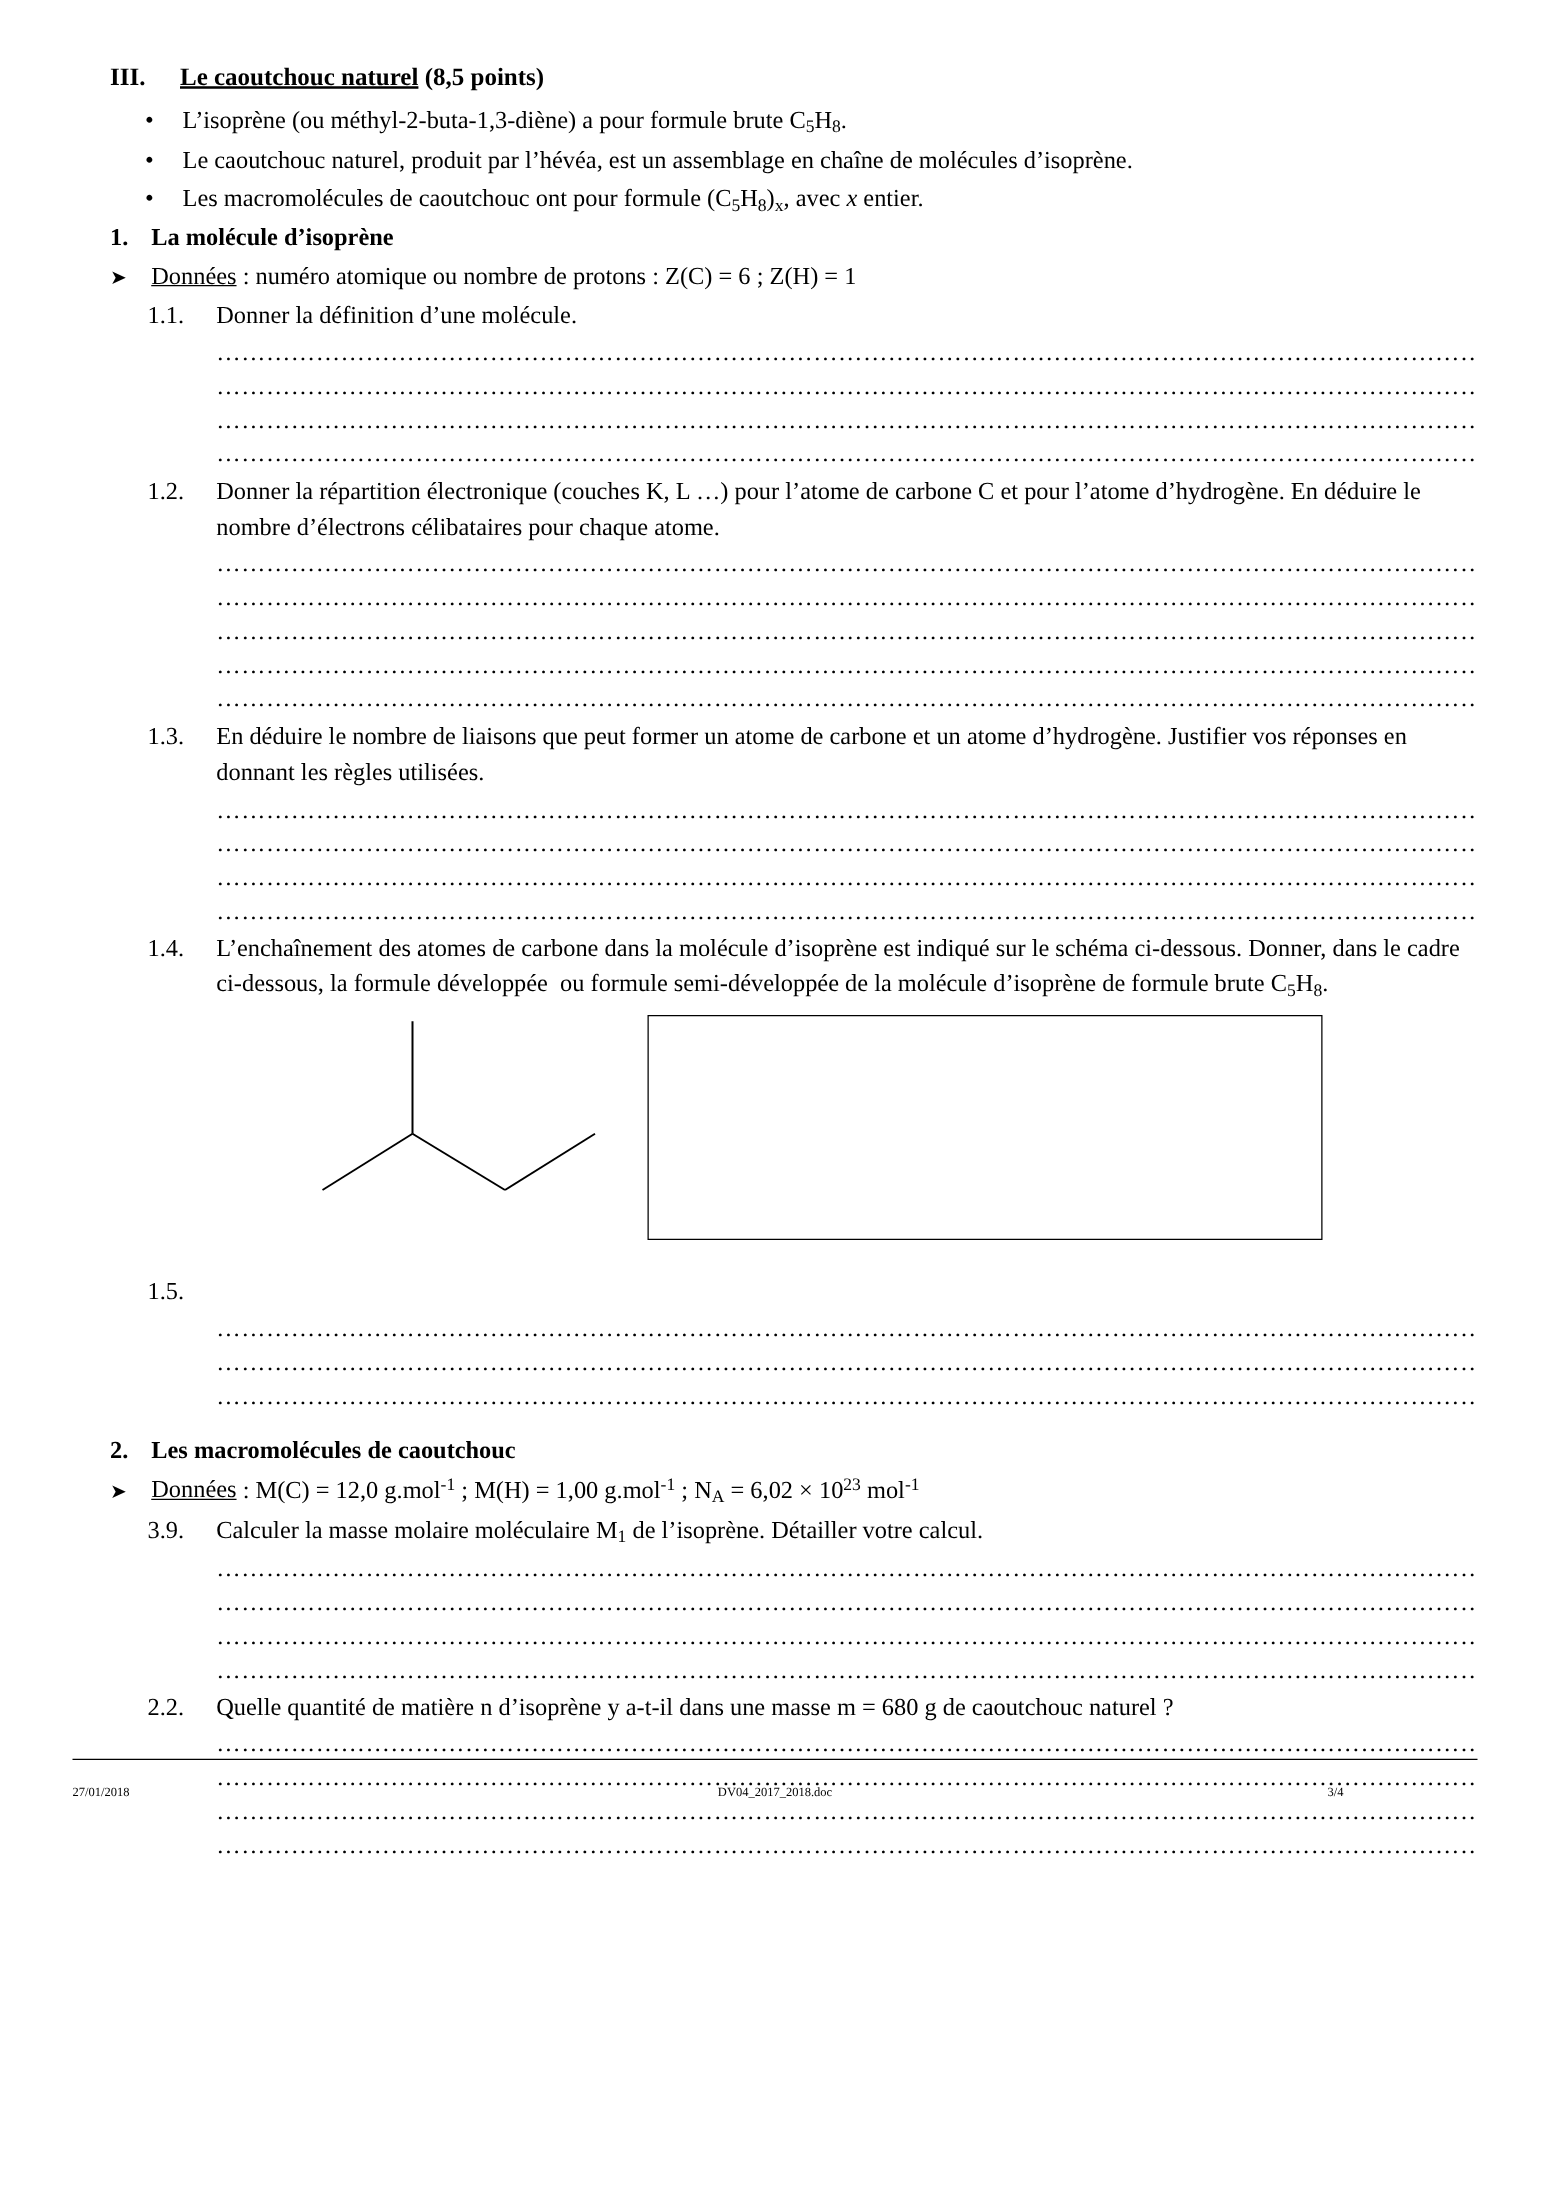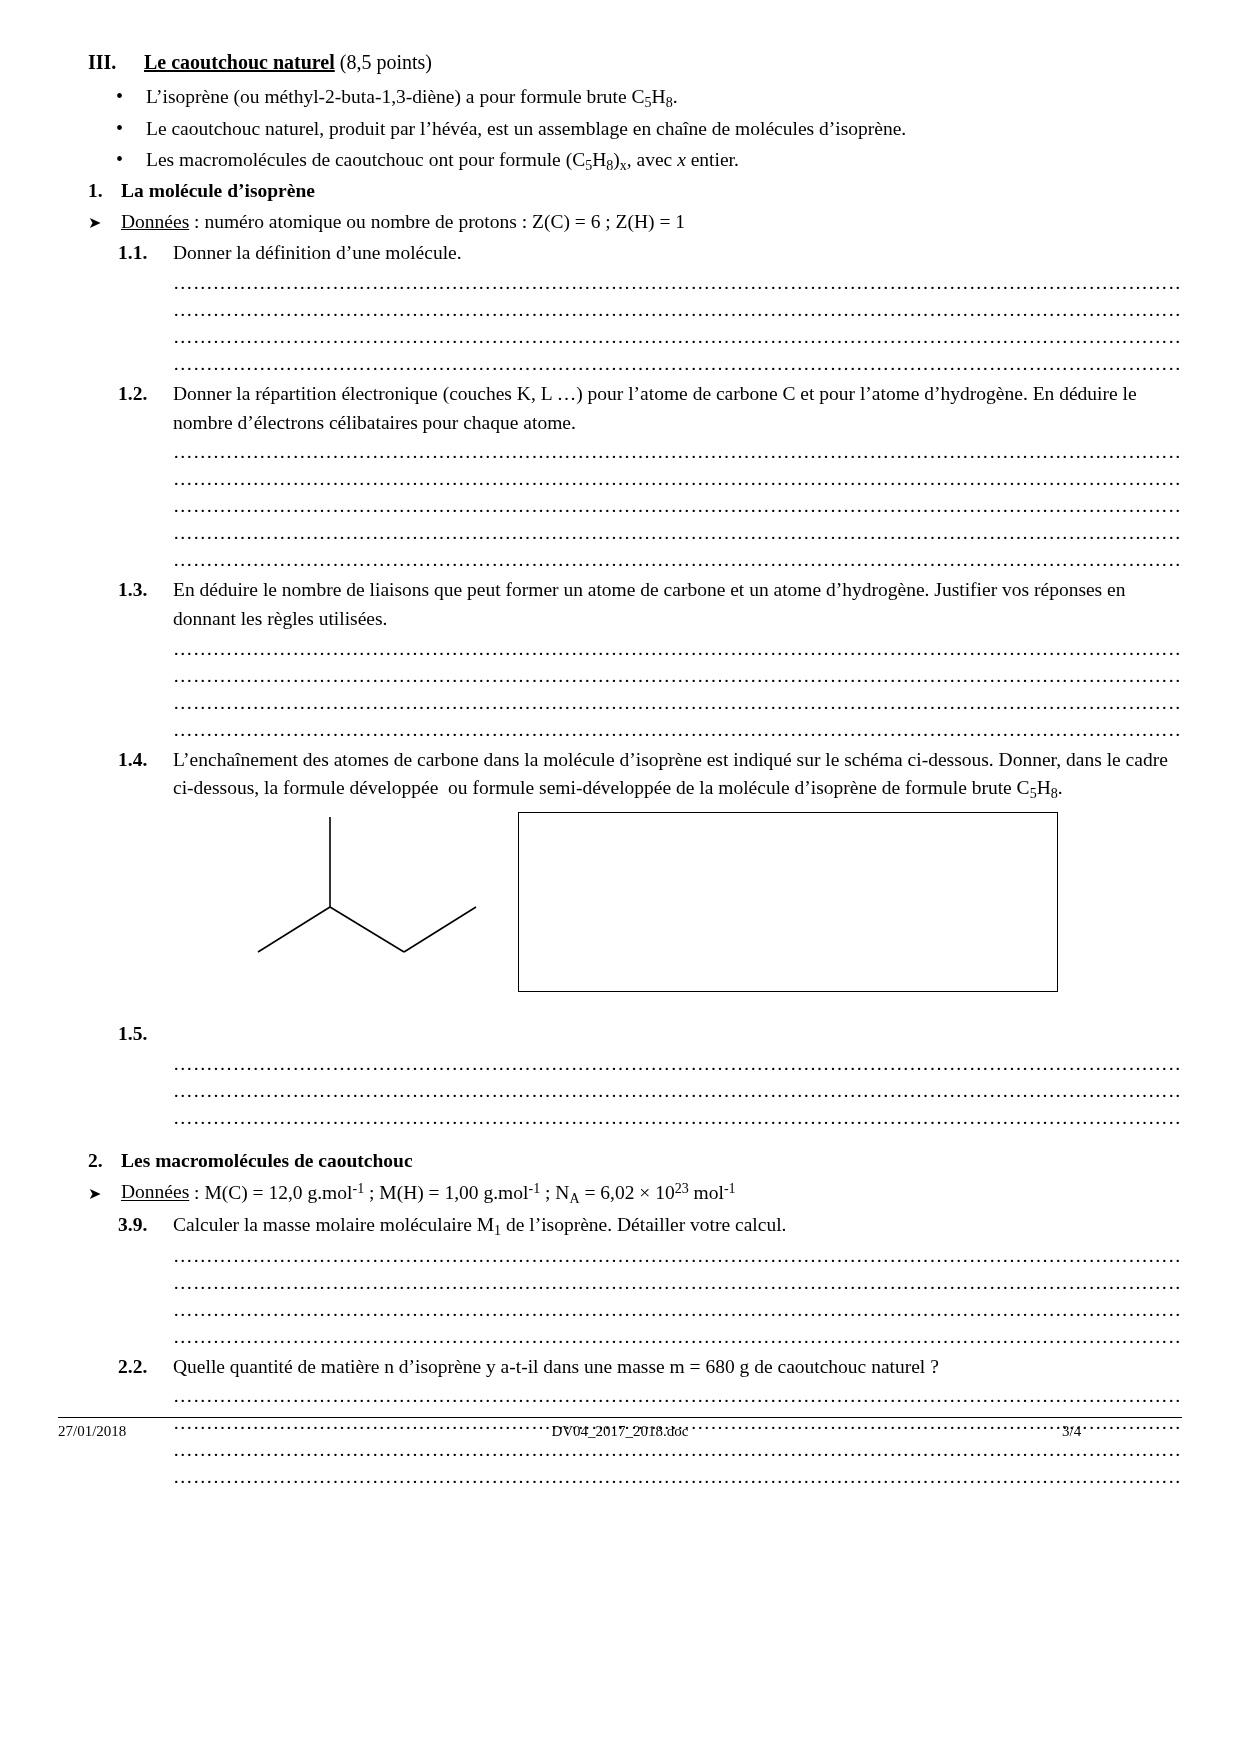--- a/index.html
+++ b/index.html
@@ -39,21 +39,21 @@
   }
   .sec-head .num {
     width: 56px;
     flex: none;
   }
   .sec-head .ttl {
     text-decoration: underline;
   }
   .sec-head .pts {
     text-decoration: none;
-    font-weight: normal;
+    font-weight: bold;
   }
 
   
   ul.bullets {
     list-style: none;
     margin: 0 0 2px 0;
     padding: 0 0 0 58px;
   }
   ul.bullets li {
     position: relative;
@@ -104,21 +104,21 @@
   
   .q {
     display: flex;
     align-items: baseline;
     padding-left: 60px;
     margin-top: 3px;
   }
   .q .qnum {
     width: 55px;
     flex: none;
-    font-weight: bold;
+    font-weight: normal;
   }
   .q .qtext {
     flex: 1;
   }
 
   
   .lines {
     padding-left: 115px;
     margin-top: 1px;
   }
@@ -160,22 +160,22 @@
     box-sizing: border-box;
   }
 
   
   .footer {
     position: absolute;
     left: 58px;
     right: 58px;
     bottom: 56px;
     border-top: 1px solid #000;
-    padding-top: 5px;
-    font-size: 15px;
+    padding-top: 21px;
+    font-size: 10px;
     display: flex;
     justify-content: space-between;
   }
   .footer .fcenter { flex: 1; text-align: center; }
   .footer .fright { }
   .footer .fleft { min-width: 120px; }
 </style>
 </head>
 <body>
 

